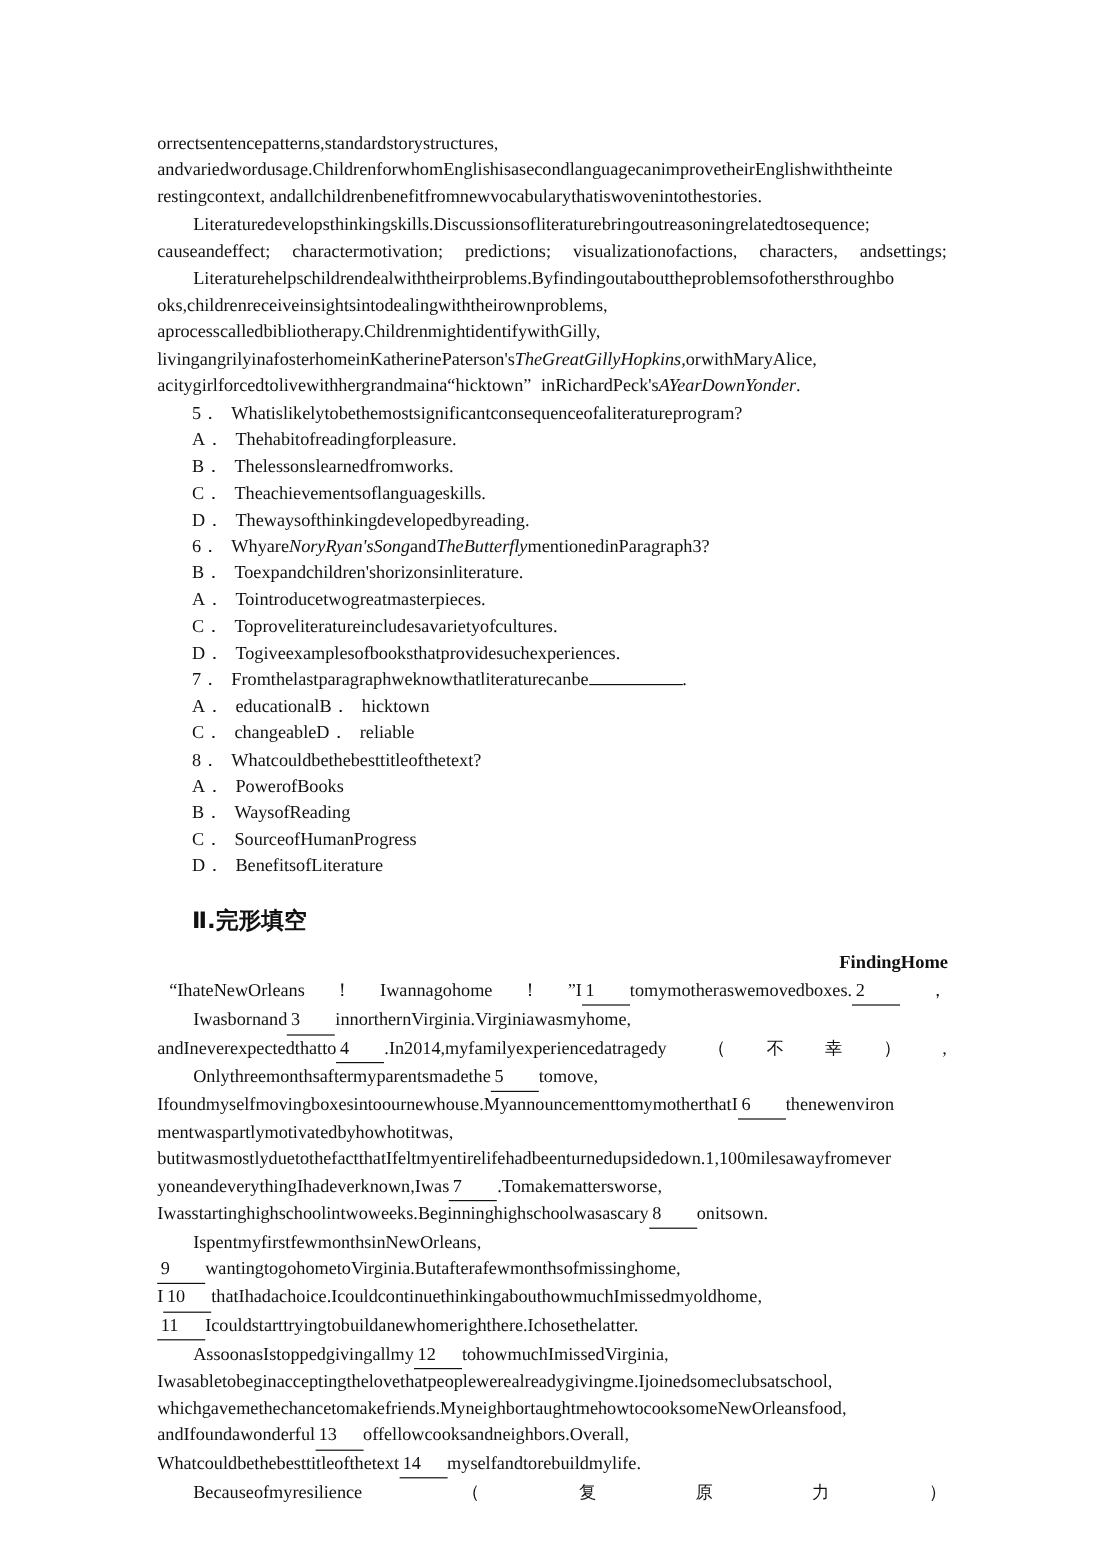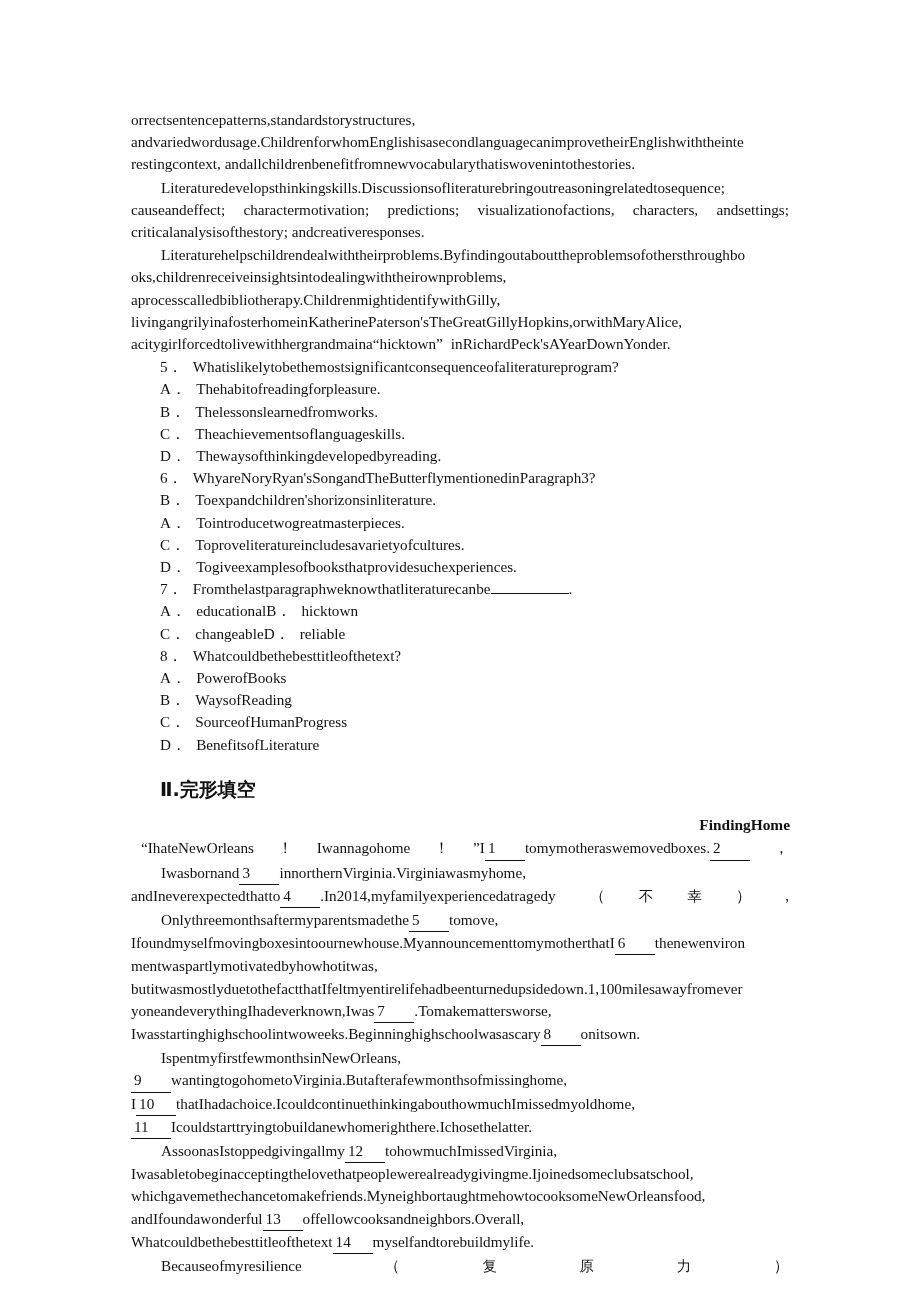--- a/index.html
+++ b/index.html
@@ -50,21 +50,21 @@
     padding-left: 30px;
     white-space: nowrap;
   }
   .qlabel { display: inline-block; }
   .qlabel.num { }
   .qtext { }
   .gap-sm { display: inline-block; width: 8px; }
   .gap-md { display: inline-block; width: 10px; }
 
   
-  .it { }
+  .it { font-style: italic; }
 
   
   .blank {
     display: inline-block;
     border-bottom: 1px solid #111111;
     text-align: center;
     vertical-align: baseline;
   }
   .blank.w7 { width: 78px; }
   .blank.num { min-width: 34px; padding: 0 3px; }
@@ -101,21 +101,20 @@
 
     <div class="lines">
       <div class="ln"><span>orrectsentencepatterns,</span><span>standardstorystructures,</span></div>
       <div class="ln">andvariedwordusage.ChildrenforwhomEnglishisasecondlanguagecanimprovetheirEnglishwiththeinte</div>
       <div class="ln last">restingcontext, andallchildrenbenefitfromnewvocabularythatiswovenintothestories.</div>
     </div>
 
     <div class="lines">
       <div class="ln ind">Literaturedevelopsthinkingskills.Discussionsofliteraturebringoutreasoningrelatedtosequence;</div>
       <div class="ln">causeandeffect; charactermotivation; predictions; visualizationofactions, characters, andsettings;</div>
-      <div class="ln last">criticalanalysisofthestory; andcreativeresponses.</div>
     </div>
 
     <div class="lines">
       <div class="ln ind">Literaturehelpschildrendealwiththeirproblems.Byfindingoutabouttheproblemsofothersthroughbo</div>
       <div class="ln"><span>oks,</span><span>childrenreceiveinsightsintodealingwiththeirownproblems,</span></div>
       <div class="ln">aprocesscalledbibliotherapy.ChildrenmightidentifywithGilly,</div>
       <div class="ln"><span>livingangrilyinafosterhomeinKatherinePaterson's</span><span class="it">TheGreatGillyHopkins,</span><span>orwithMaryAlice,</span></div>
       <div class="ln last"><span>acitygirlforcedtolivewithhergrandmaina</span><span>“</span><span>hicktown</span><span>”</span><span class="gap-sm"></span><span>inRichardPeck's</span><span class="it">AYearDownYonder</span><span>.</span></div>
     </div>
 

